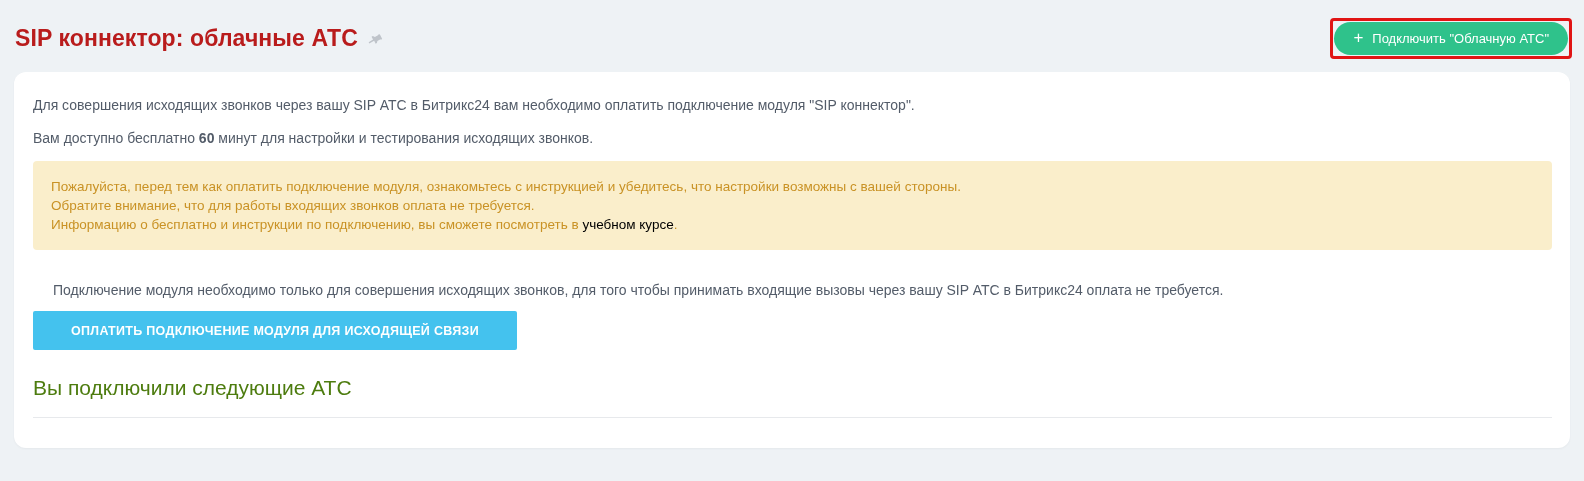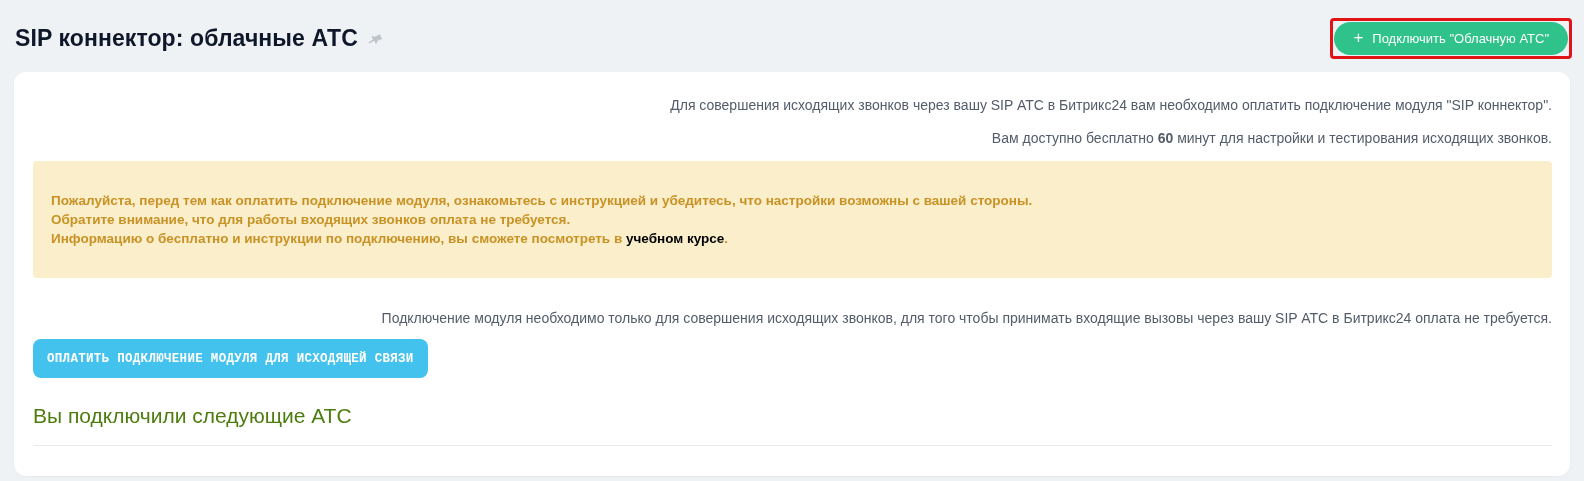--- a/index.html
+++ b/index.html
@@ -15,21 +15,21 @@
     display: flex;
     justify-content: space-between;
     align-items: center;
     padding: 14px 12px 0 15px;
     height: 62px;
   }
   .title-wrap { display: flex; align-items: center; gap: 10px; }
   .page-title {
     font-size: 23px;
     font-weight: 700;
-    color: #0f172a;
+    color: #b91c1c;
     letter-spacing: 0.1px;
   }
   .pin-icon { width: 15px; height: 15px; margin-top: 3px; opacity: .85; }
   .pin-icon svg { width: 100%; height: 100%; fill: #b7bcc3; transform: rotate(18deg); }
 
   .highlight-box {
     border: 3px solid #e01414;
     border-radius: 4px;
     padding: 1px;
     background: transparent;
@@ -57,53 +57,52 @@
   }
 
   
   .card {
     margin: 10px 14px 0 14px;
     background: #ffffff;
     border-radius: 12px;
     padding: 23px 18px 30px 19px;
     box-shadow: 0 1px 2px rgba(50,60,80,0.05);
   }
-  .card p { font-size: 14px; line-height: 20px; color: #535c69; text-align: right; }
+  .card p { font-size: 14px; line-height: 20px; color: #535c69; }
   .para { margin-bottom: 13px; }
   .para:last-of-type { margin-bottom: 0; }
 
   .warning-box {
     margin-top: 12px;
     background: #faeecb;
     border-radius: 4px;
-    padding: 30px 18px;
+    padding: 16px 18px;
     font-size: 13.5px;
     line-height: 19px;
     color: #c99225;
-    font-weight: bold;
   }
   .warning-box .wline { color: #c99225; }
   .link {
     color: #000000;
     text-decoration: none;
     cursor: pointer;
   }
 
   .note { margin-top: 30px; margin-left: 20px; }
 
   .pay-btn {
     display: block;
     margin-top: 11px;
     background: #44c2ee;
     color: #ffffff;
     border: none;
-    border-radius: 8px;
+    border-radius: 2px;
     height: 39px;
-    padding: 0 14px;
-    font-family: Liberation Mono, monospace;
+    padding: 0 38px;
+    font-family: Liberation Sans, sans-serif;
     font-size: 12.5px;
     font-weight: 700;
     letter-spacing: 0.3px;
     text-transform: uppercase;
     cursor: pointer;
   }
 
   .section-heading {
     margin-top: 26px;
     font-size: 21px;

